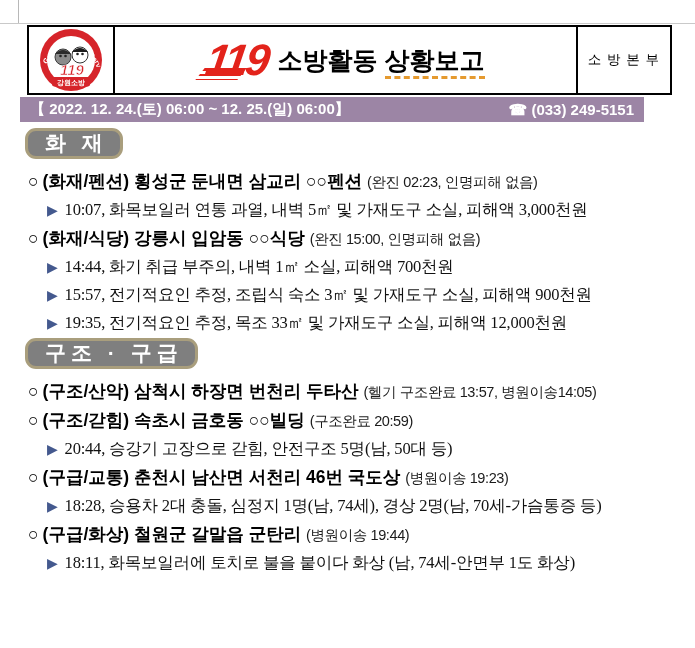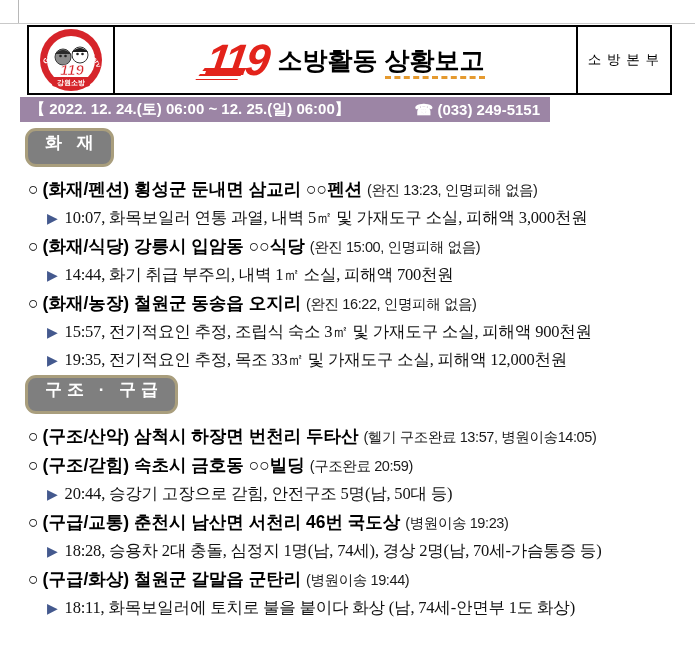--- a/index.html
+++ b/index.html
@@ -21,29 +21,29 @@
   .t119-wrap { position:relative; display:inline-block; margin-right:10px; }
   .t119 { display:inline-block; font-style:italic; font-weight:bold; font-size:44px; line-height:44px;
     color:#e3231b; transform:skewX(-8deg); letter-spacing:-3px; }
   .t119-wrap::after { content:""; position:absolute; left:-6px; bottom:2px; width:42px; height:12px;
     background:repeating-linear-gradient(to bottom, #e3231b 0 2.6px, transparent 2.6px 5.6px);
     transform:skewX(-38deg); }
   .title-main { font-weight:800; font-size:25px; letter-spacing:0px; white-space:nowrap; }
   .title-underlined { border-bottom:3px dashed #e59a2f; padding-bottom:2px; }
 
   
-  .period-bar { position:absolute; left:20px; top:97px; width:530px; height:25px; background:#9c85a5;
+  .period-bar { position:absolute; left:20px; top:97px; width:624px; height:25px; background:#9c85a5;
     color:#fff; font-weight:bold; font-size:15px; display:flex; justify-content:space-between;
     align-items:center; padding:0 10px; box-sizing:border-box; white-space:nowrap; }
 
   
   .report-body { position:absolute; left:20px; top:127px; width:668px; }
   .section-badge { display:inline-block; margin:1px 0 8px 5px; background:#7f7f7f;
-    border:3px solid #a99e7d; border-radius:11px; color:#fff; font-weight:bold; font-size:17px;
-    letter-spacing:5px; padding:1px 12px 10px 17px; line-height:22px; }
+    border:3px solid #a99e7d; border-radius:11px; color:#fff; font-weight:bold; font-size:21px;
+    letter-spacing:5px; padding:1px 12px 2px 17px; line-height:22px; }
   .headline { font-weight:bold; font-size:17.5px; line-height:28px; white-space:nowrap; padding-left:8px; }
   .headline .bullet { font-weight:bold; margin-right:4px; }
   .headline .status { font-weight:normal; font-size:14.5px; color:#1a1a1a; letter-spacing:-0.4px; }
   .detail { font-family:"Liberation Serif", serif; font-size:16.5px; line-height:27px; color:#111;
     padding-left:27px; white-space:nowrap; letter-spacing:-0.2px; }
   .arrow { color:#44598e; font-size:14px; margin-right:7px; font-family:"Liberation Sans", sans-serif; }
   .rescue-gap { }
 
   
   .logo-svg { display:block; }
@@ -92,38 +92,34 @@
   <span>【 2022. 12. 24.(토) 06:00 ~ 12. 25.(일) 06:00】</span>
   <span><span class="phone-icon">☎</span> <span>(033) 249-5151</span></span>
 </div>
 
 <div class="report-body">
 
   <div><span class="section-badge">화 재</span></div>
 
   <div class="headline">
     <span class="bullet">○</span><span>(화재/펜션) 횡성군 둔내면 삼교리 ○○펜션</span>
-    <span class="status">(완진 13:23, 인명피해 없음)</span>
+    <span class="status">(완진 02:23, 인명피해 없음)</span>
   </div>
   <div class="detail">
     <span class="arrow">▶</span><span>10:07, 화목보일러 연통 과열, 내벽 5㎡ 및 가재도구 소실, 피해액 3,000천원</span>
   </div>
 
   <div class="headline">
     <span class="bullet">○</span><span>(화재/식당) 강릉시 입암동 ○○식당</span>
     <span class="status">(완진 15:00, 인명피해 없음)</span>
   </div>
   <div class="detail">
     <span class="arrow">▶</span><span>14:44, 화기 취급 부주의, 내벽 1㎡ 소실, 피해액 700천원</span>
   </div>
 
-  <div class="headline">
-    <span class="bullet">○</span><span>(화재/농장) 철원군 동송읍 오지리</span>
-    <span class="status">(완진 16:22, 인명피해 없음)</span>
-  </div>
   <div class="detail">
     <span class="arrow">▶</span><span>15:57, 전기적요인 추정, 조립식 숙소 3㎡ 및 가재도구 소실, 피해액 900천원</span>
   </div>
 
   <div class="detail">
     <span class="arrow">▶</span><span>19:35, 전기적요인 추정, 목조 33㎡ 및 가재도구 소실, 피해액 12,000천원</span>
   </div>
 
   <div class="rescue-gap"><span class="section-badge">구조 · 구급</span></div>
 

